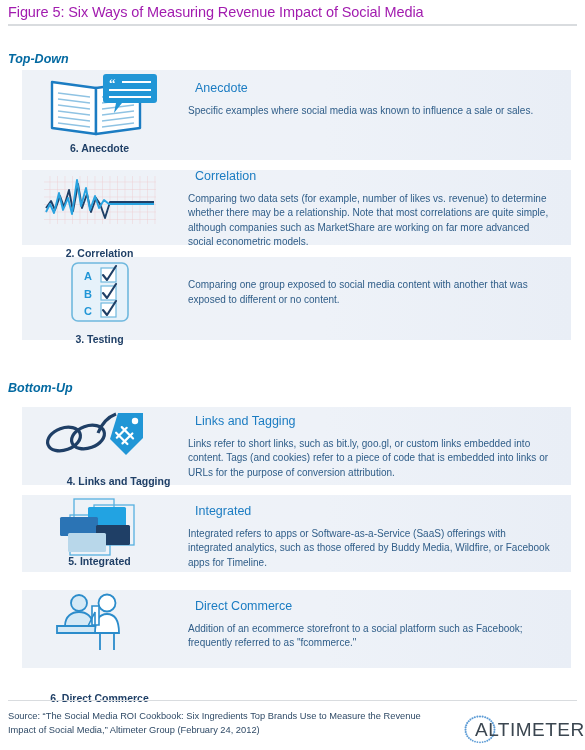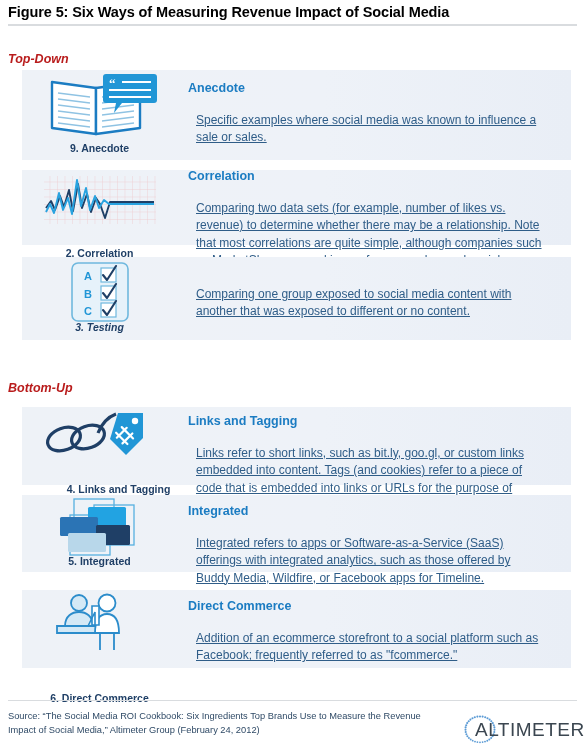--- a/index.html
+++ b/index.html
@@ -15,42 +15,42 @@
     overflow: hidden;
     position: relative;
   }
 
   
   .figure-title {
     position: absolute;
     left: 8px;
     top: 4px;
     font-size: 14.5px;
-    font-weight: bold;
-    color: #000000;
+    font-weight: normal;
+    color: #a21caf;
     letter-spacing: -0.1px;
     white-space: nowrap;
   }
   .title-rule {
     position: absolute;
     left: 8px;
     top: 24px;
     width: 569px;
     height: 2px;
     background: #d9dcdf;
   }
 
   
   .section-label {
     position: absolute;
     left: 8px;
     font-size: 12.5px;
     font-weight: bold;
     font-style: italic;
-    color: #b91c1c;
+    color: #0369a1;
   }
   #sec-top { top: 52px; }
   #sec-bottom { top: 381px; }
 
   
   .row {
     position: absolute;
     left: 22px;
     width: 549px;
     background: linear-gradient(to right, #eef2f7 0%, #eef2f8 55%, #e9eef6 100%);
@@ -89,31 +89,30 @@
   }
 
   .text-col {
     position: absolute;
     left: 158px;
     top: 12px;
     width: 378px;
   }
   .item-title {
     font-size: 12.5px;
-    font-weight: bold;
+    font-weight: normal;
     color: #1b7cc2;
-    margin: 0 0 5px 8px;
+    margin: 0 0 5px 15px;
     line-height: 1.1;
   }
   .item-desc {
-    font-size: 12px;
+    font-size: 10px;
     line-height: 1.45;
     color: #2f5d88;
-    margin: 16px;
-    text-decoration: underline;
+    margin: 8px;
   }
 
   
   .footer-rule {
     position: absolute;
     left: 8px;
     top: 700px;
     width: 569px;
     height: 1px;
     background: #d9dcdf;
@@ -177,21 +176,21 @@
 
         <path d="M66 2 L114 2 Q117 2 117 5 L117 28 Q117 31 114 31 L82 31 L74 41 L76 31 L66 31 Q63 31 63 28 L63 5 Q63 2 66 2 Z" fill="#2196d6"></path>
         <text x="69" y="16" font-family="Liberation Serif, serif" font-size="13" font-weight="bold" fill="#ffffff">“</text>
         <g stroke="#ffffff" stroke-width="2">
           <line x1="82" y1="10" x2="111" y2="10"></line>
           <line x1="69" y1="18" x2="111" y2="18"></line>
           <line x1="69" y1="25" x2="111" y2="25"></line>
         </g>
       </svg>
     </div>
-    <div class="icon-caption" style="top:72px;">9. Anecdote</div>
+    <div class="icon-caption" style="top:72px;">6. Anecdote</div>
   </div>
   <div class="text-col">
     <p class="item-title">Anecdote</p>
     <p class="item-desc">Specific examples where social media was known to influence a sale or sales.</p>
   </div>
 </div>
 
 <div class="row" id="row-2">
   <div class="icon-box">
     <div class="icon-art" style="top:4px;">
@@ -225,21 +224,21 @@
         <rect x="37" y="7" width="15" height="14" fill="#ffffff" stroke="#6fb8de" stroke-width="1.2"></rect>
         <rect x="37" y="25" width="15" height="14" fill="#ffffff" stroke="#6fb8de" stroke-width="1.2"></rect>
         <rect x="37" y="42" width="15" height="14" fill="#ffffff" stroke="#6fb8de" stroke-width="1.2"></rect>
         <g stroke="#1f3f66" stroke-width="2.1" fill="none" stroke-linecap="round" stroke-linejoin="round">
           <polyline points="39,14 43,19 52,5"></polyline>
           <polyline points="39,32 43,37 52,23"></polyline>
           <polyline points="39,49 43,54 52,40"></polyline>
         </g>
       </svg>
     </div>
-    <div class="icon-caption" style="top:64px;font-style:italic;">3. Testing</div>
+    <div class="icon-caption" style="top:76px;">3. Testing</div>
   </div>
   <div class="text-col" style="top:13px;">
     <p class="item-desc">Comparing one group exposed to social media content with another that was exposed to different or no content.</p>
   </div>
 </div>
 
 <div class="section-label" id="sec-bottom">Bottom-Up</div>
 
 <div class="row" id="row-4">
   <div class="icon-box">
@@ -253,21 +252,21 @@
         <path d="M78 6 L103 6 L103 31 L86 48 L70 32 Z" fill="#2196d6"></path>
         <circle cx="95" cy="14" r="3.2" fill="#ffffff"></circle>
         <g stroke="#ffffff" stroke-width="2.2" stroke-linecap="round" transform="rotate(-45 86 30)">
           <line x1="79" y1="24" x2="93" y2="24"></line>
           <line x1="79" y1="32" x2="93" y2="32"></line>
           <line x1="82" y1="20" x2="82" y2="36"></line>
           <line x1="90" y1="20" x2="90" y2="36"></line>
         </g>
       </svg>
     </div>
-    <div class="icon-caption" style="top:76px;padding-left:38px;">4. Links and Tagging</div>
+    <div class="icon-caption" style="top:68px;padding-left:38px;">4. Links and Tagging</div>
   </div>
   <div class="text-col" style="top:8px;">
     <p class="item-title">Links and Tagging</p>
     <p class="item-desc">Links refer to short links, such as bit.ly, goo.gl, or custom links embedded into content. Tags (and cookies) refer to a piece of code that is embedded into links or URLs for the purpose of conversion attribution.</p>
   </div>
 </div>
 
 <div class="row" id="row-5">
   <div class="icon-box">
     <div class="icon-art" style="top:2px;">

